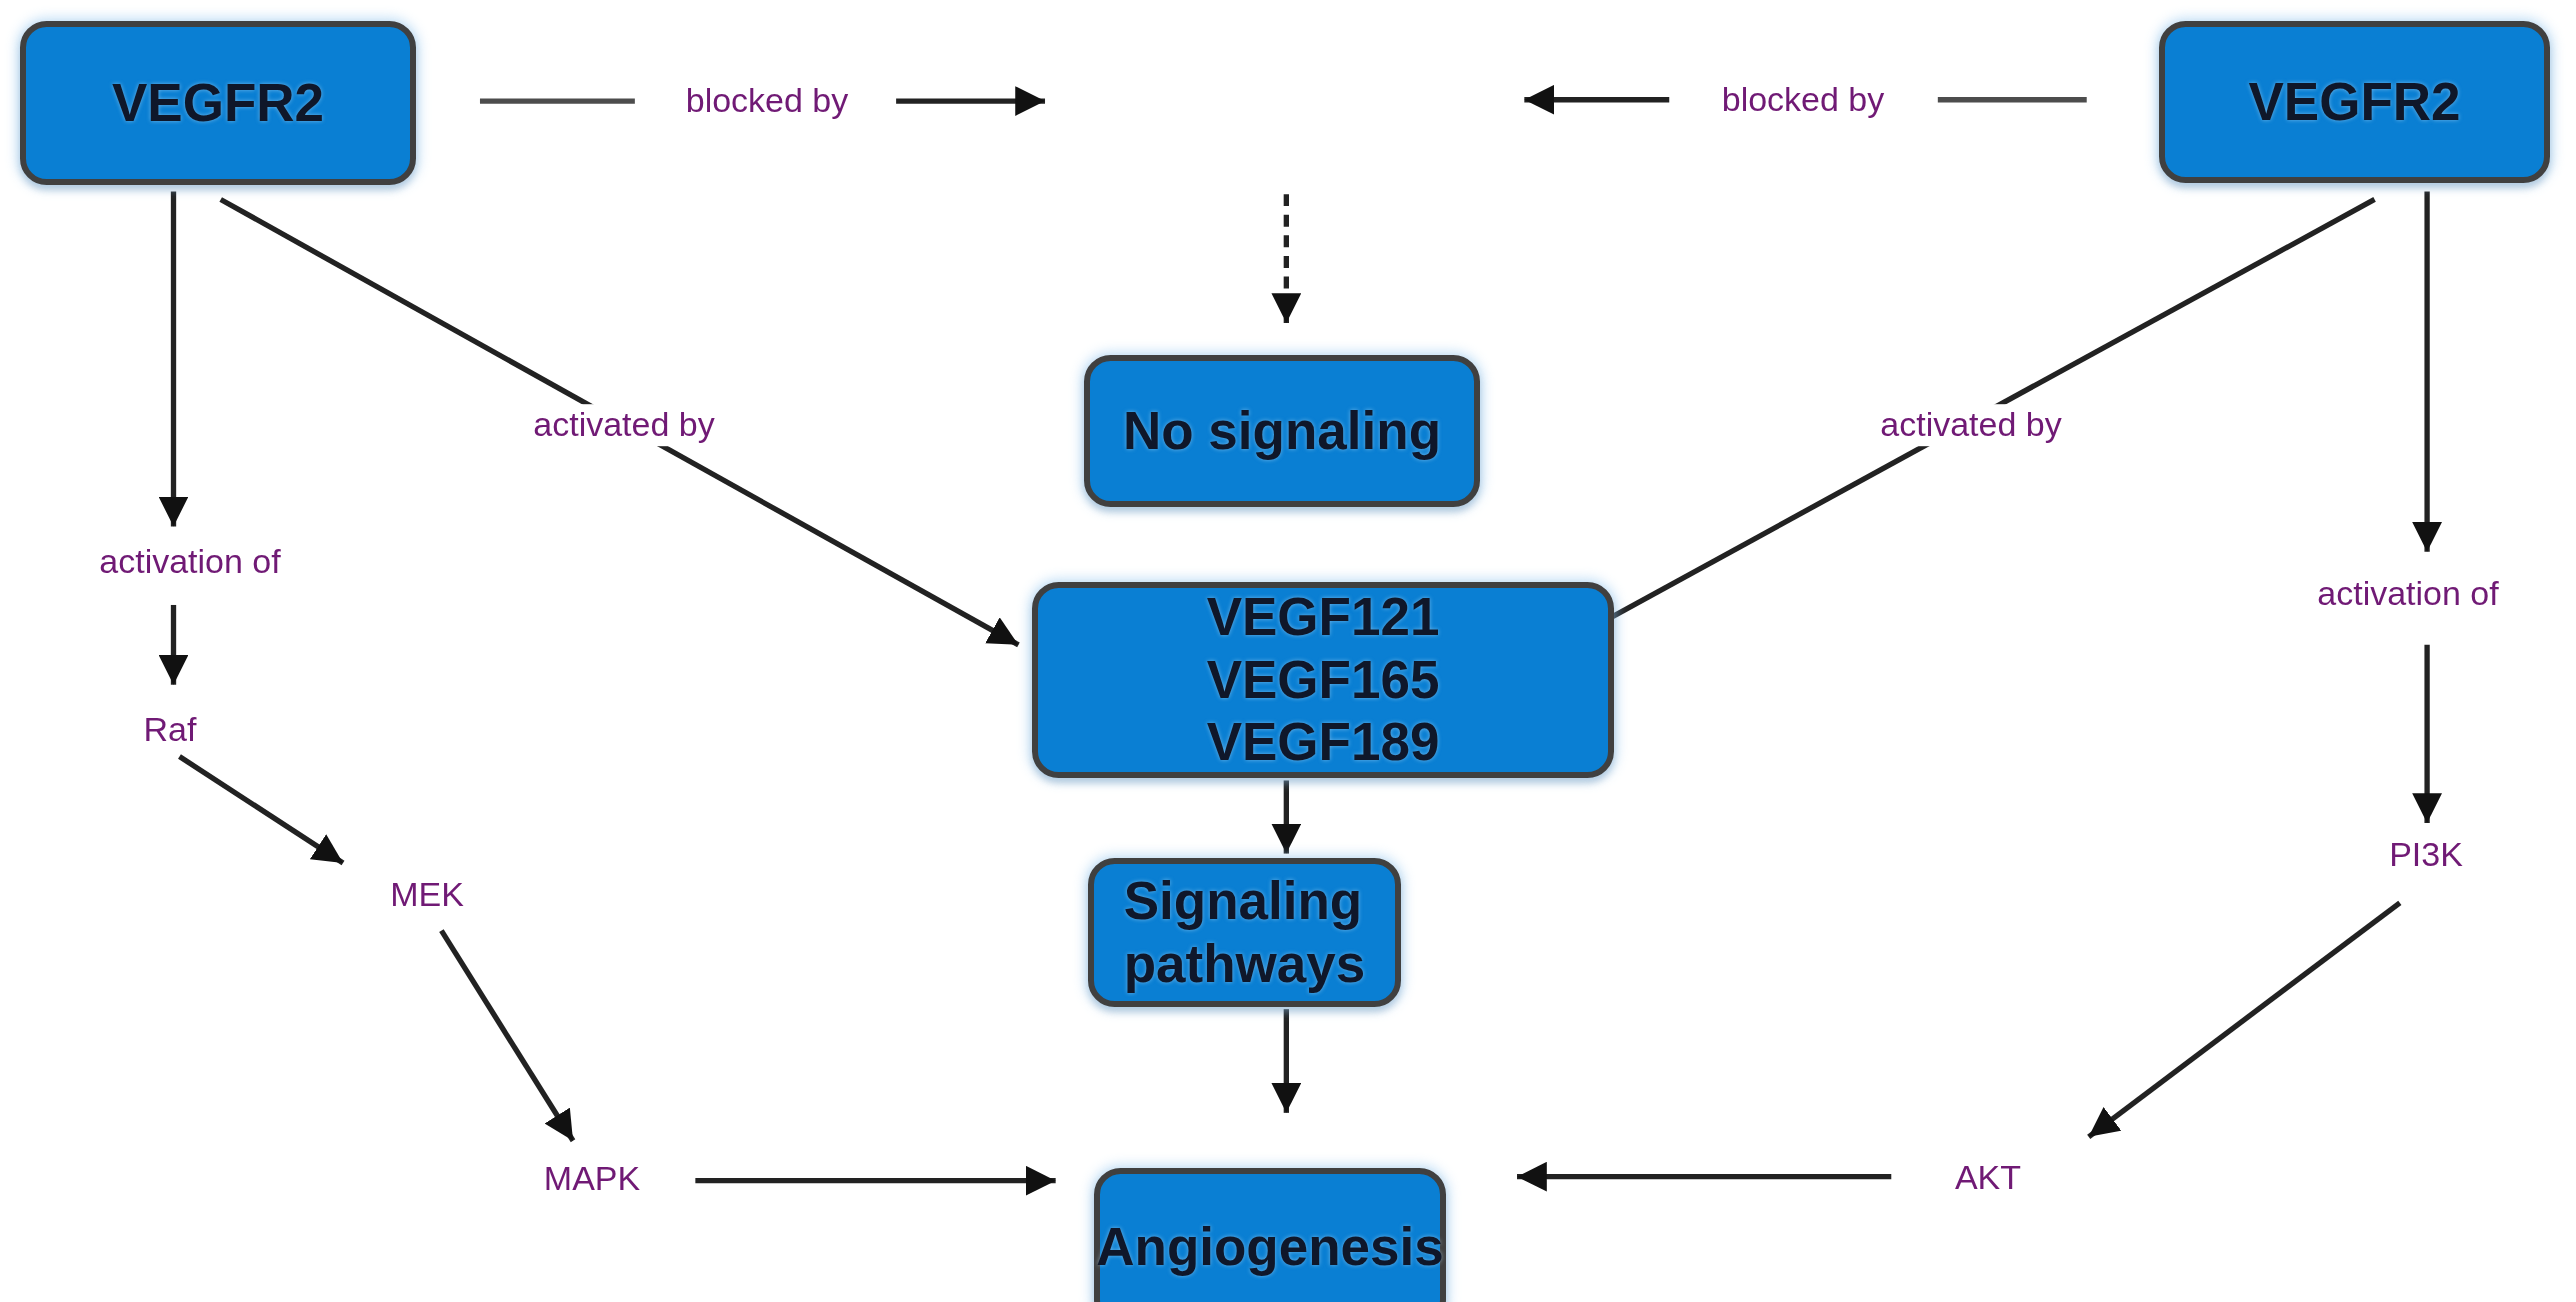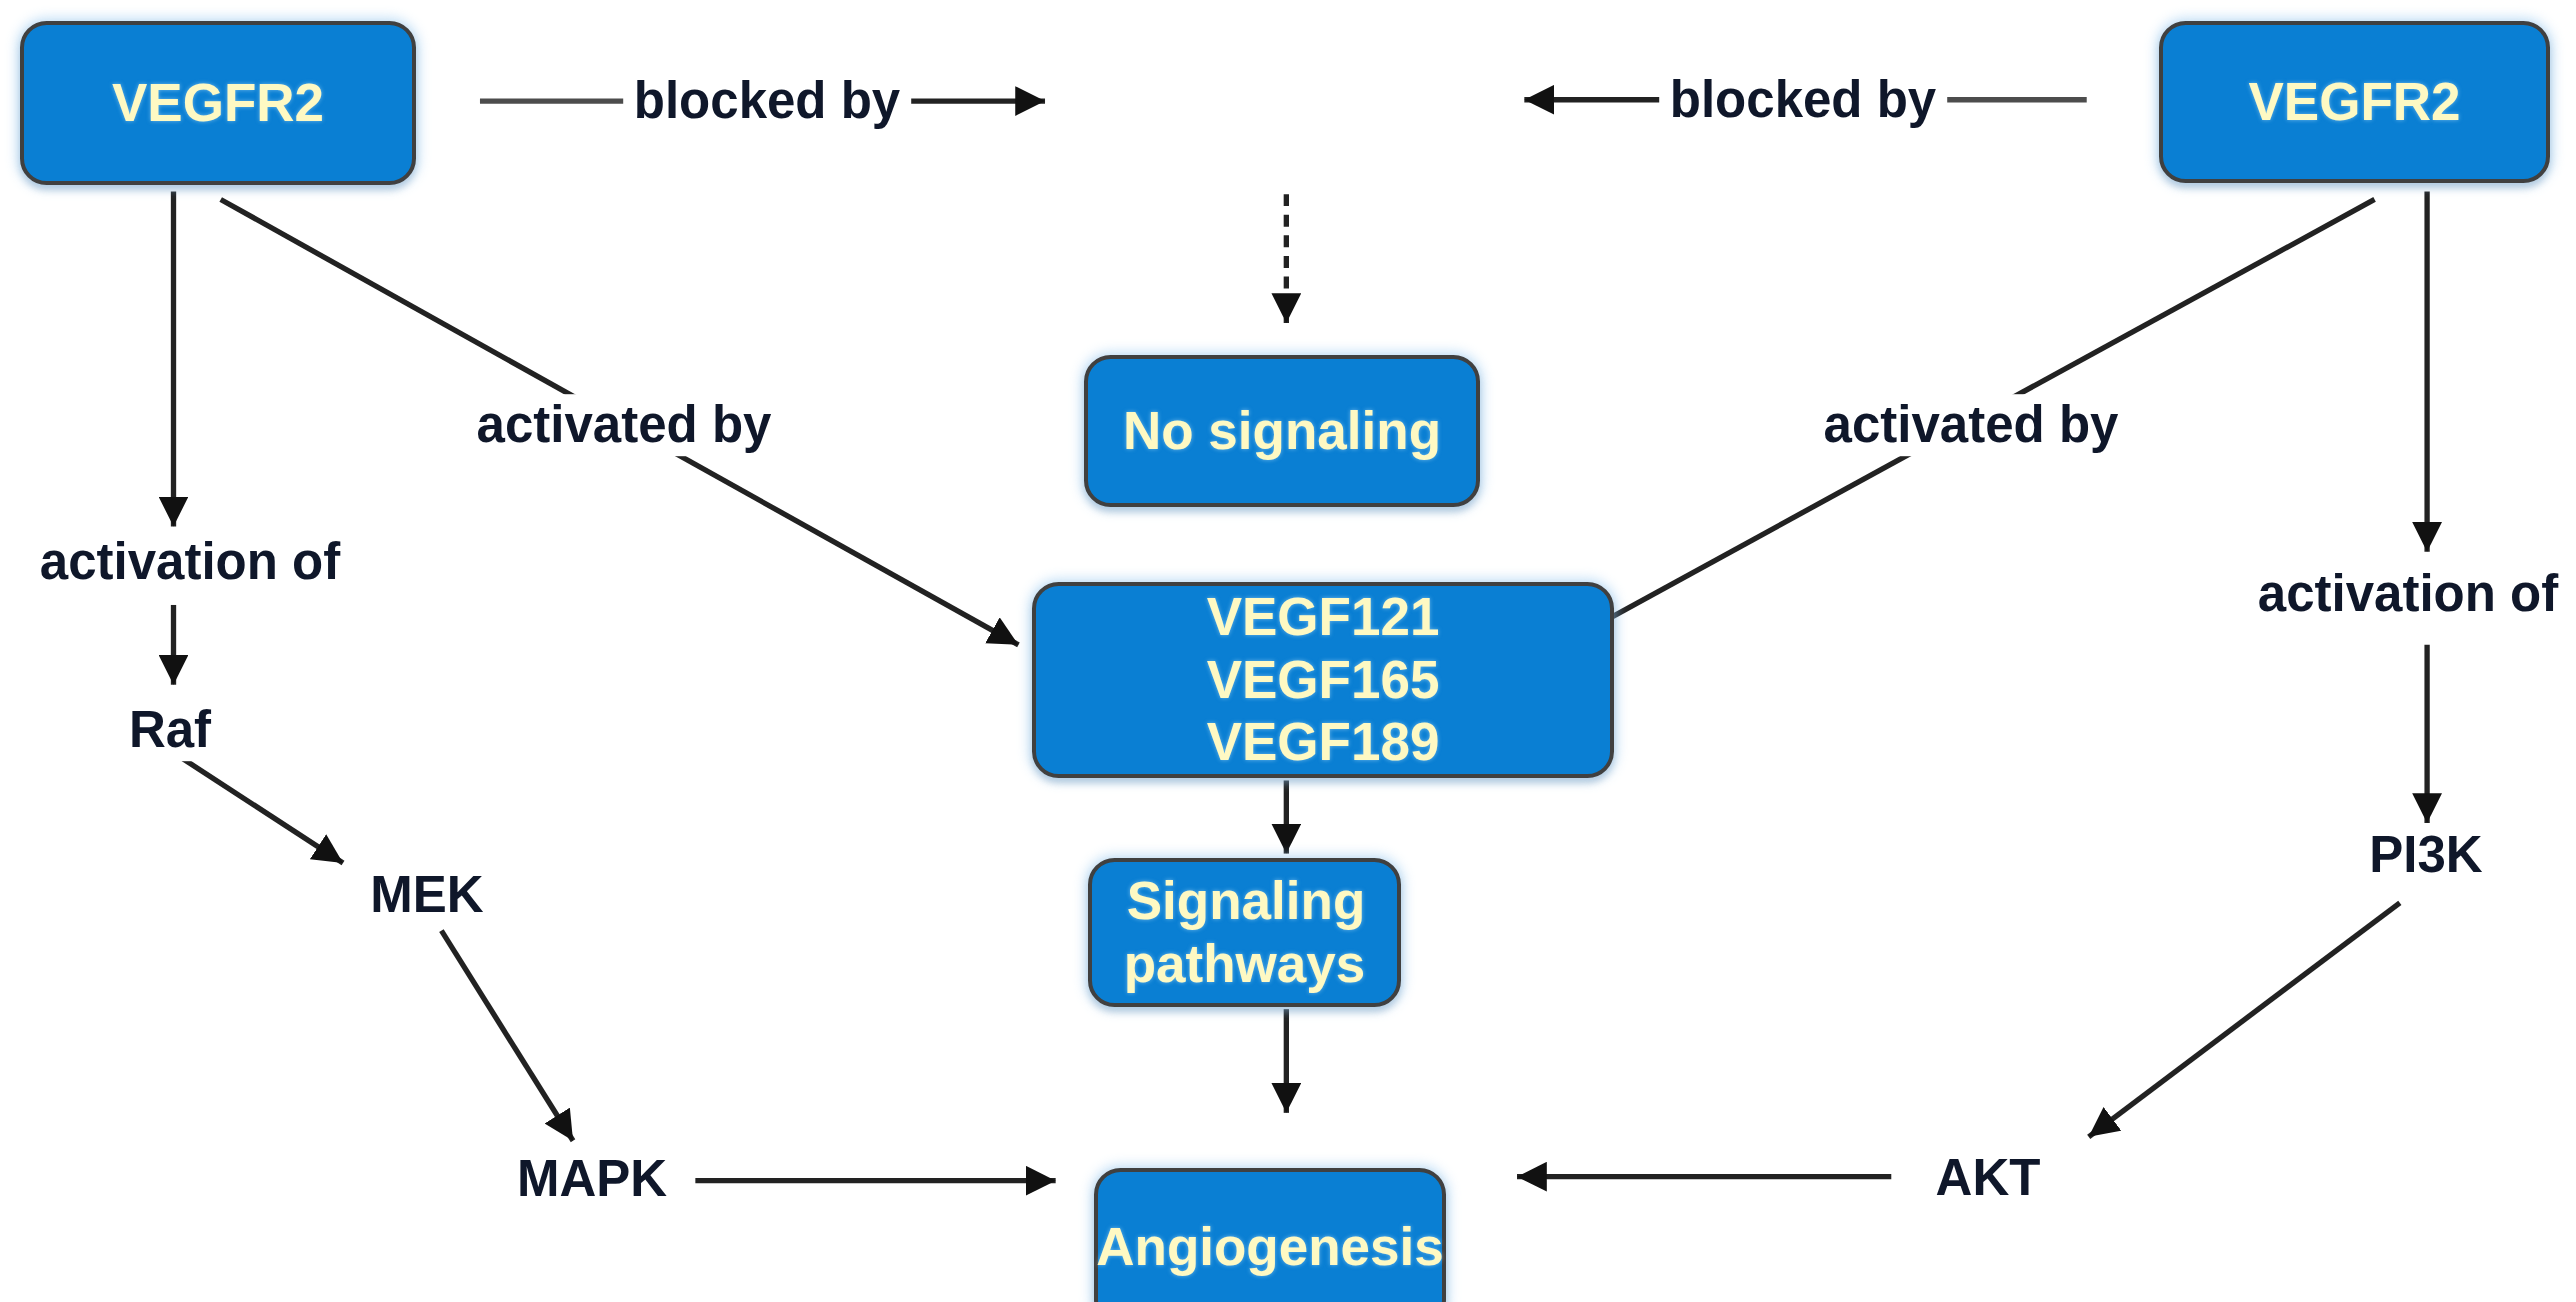--- a/index.html
+++ b/index.html
@@ -4,30 +4,30 @@
 <style>
   html,body{margin:0;padding:0;background:#ffffff;}
   body{
     width:2576px;height:1303px;position:relative;overflow:hidden;
     font-family:"Liberation Sans","DejaVu Sans",sans-serif;
   }
   #canvas{position:absolute;left:0;top:0;width:2576px;height:1303px;background:#ffffff;}
   svg.edges{position:absolute;left:0;top:0;z-index:1;}
   .node{
     position:absolute;z-index:3;box-sizing:border-box;
-    background:#0a7fd3;border:4px solid #404040;border-radius:26.6px;
+    background:#0a7fd3;border:6px solid #404040;border-radius:26.6px;
     display:flex;align-items:center;justify-content:center;
-    color:#fef9c3;font-weight:bold;font-size:53px;line-height:1.18;
-    text-align:right;white-space:pre-line;
+    color:#0f172a;font-weight:bold;font-size:53px;line-height:1.18;
+    text-align:left;white-space:pre-line;
     box-shadow:0 0 10.6px 4px rgba(140,195,240,.45), 0 4.7px 6.6px rgba(80,110,140,.30);
     text-shadow:0 0 4.7px rgba(190,230,255,.55);
   }
   .elabel{
     position:absolute;z-index:2;transform:translate(-50%,-50%);
-    font-weight:bold;font-size:51px;color:#0f172a;background:#ffffff;
+    font-weight:normal;font-size:34px;color:#701a75;background:#ffffff;
     padding:1.3px 10.6px;white-space:nowrap;
   }
 </style>
 </head>
 <body>
 
 <div id="canvas">
 
   <svg class="edges" width="2576" height="1303" viewBox="0 0 3875 1960">
     <defs>

